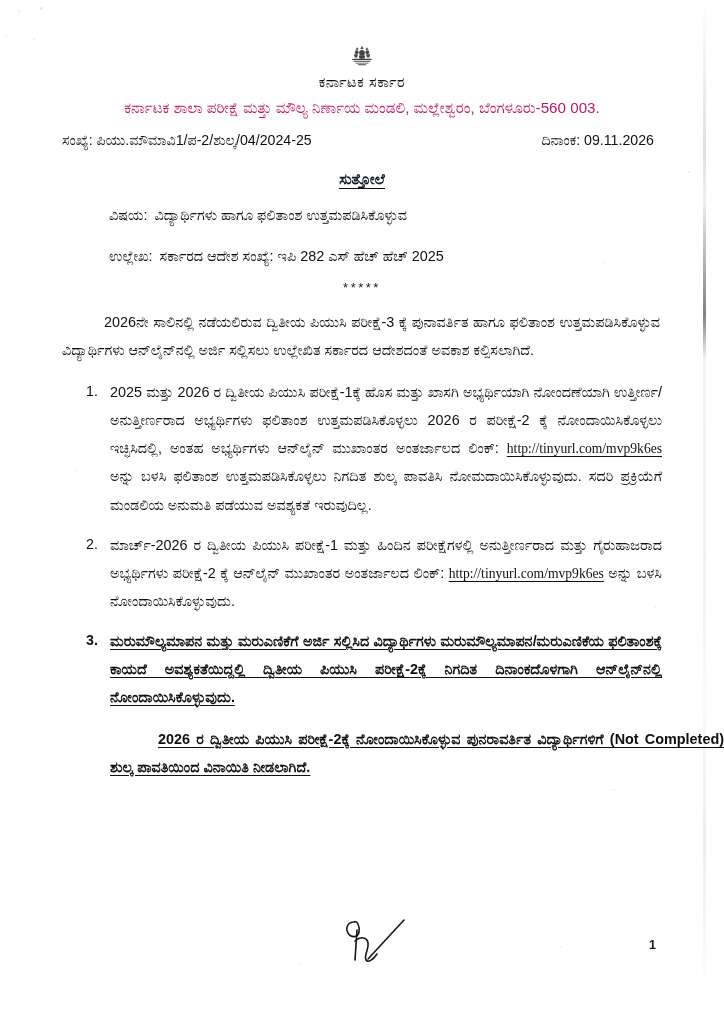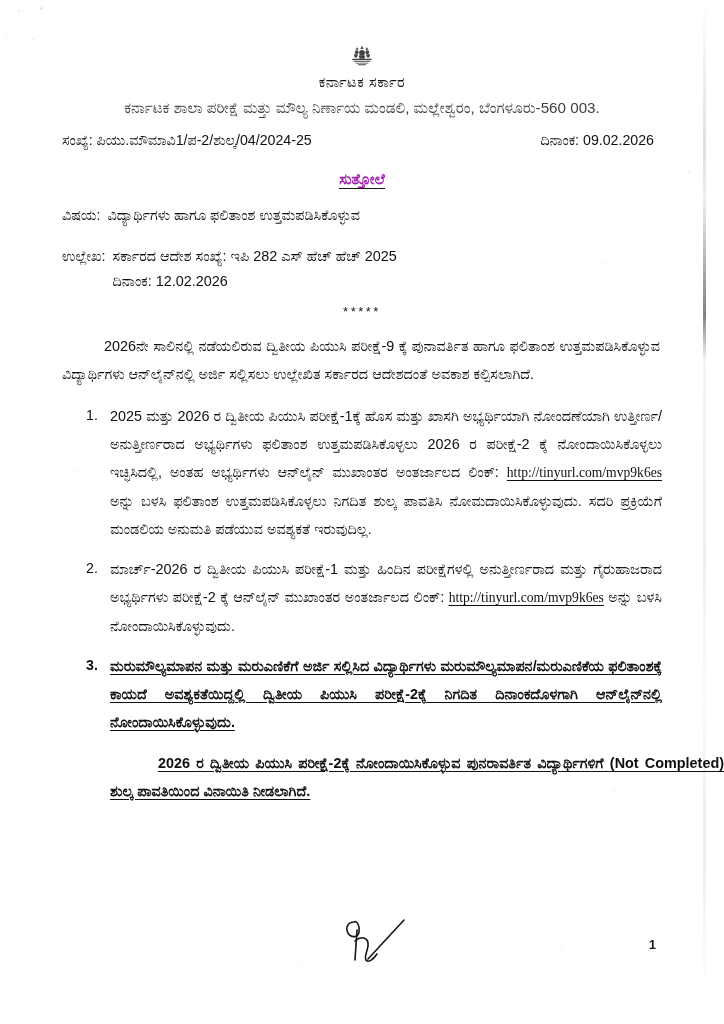--- a/index.html
+++ b/index.html
@@ -68,54 +68,54 @@
   .gov-line {
     text-align: center;
     font-size: 14.5px;
     letter-spacing: 0.6px;
     color: #13130f;
     margin-top: 2px;
   }
   .board-line {
     text-align: center;
     font-size: 15.2px;
-    color: #404040;
+    color: #be185d;
     margin-top: 8px;
     white-space: nowrap;
   }
 
   .numdate-row {
     display: flex;
     justify-content: space-between;
     align-items: baseline;
     margin-top: 15px;
     padding-left: 62px;
     padding-right: 70px;
     font-size: 14.2px;
     color: #111;
   }
 
   
   .circ-title {
     text-align: center;
     font-size: 14.6px;
     font-weight: bold;
-    color: #a21caf;
+    color: #0f172a;
     margin-top: 22px;
   }
   .circ-title span {
     border-bottom: 1.4px solid #15150f;
     padding-bottom: 1px;
   }
 
   
   .field-block {
     display: flex;
     margin-top: 16px;
-    padding-left: 62px;
+    padding-left: 109px;
     padding-right: 62px;
     font-size: 14.4px;
     color: #111;
     line-height: 1.62;
   }
   .field-block.ref { margin-top: 18px; }
   .field-label {
     flex: 0 0 auto;
     white-space: nowrap;
     padding-right: 7px;
@@ -262,45 +262,44 @@
           <rect x="22" y="50" width="20" height="2" rx="1"></rect>
         </g>
       </svg>
     </div>
 
     <div class="gov-line">ಕರ್ನಾಟಕ ಸರ್ಕಾರ</div>
     <div class="board-line">ಕರ್ನಾಟಕ ಶಾಲಾ ಪರೀಕ್ಷೆ ಮತ್ತು ಮೌಲ್ಯ ನಿರ್ಣಾಯ ಮಂಡಲಿ, ಮಲ್ಲೇಶ್ವರಂ, ಬೆಂಗಳೂರು-560 003.</div>
 
     <div class="numdate-row">
       <div>ಸಂಖ್ಯೆ: ಪಿಯು.ಮೌಮಾವಿ1/ಪ-2/ಶುಲ್ಕ/04/2024-25</div>
-      <div>ದಿನಾಂಕ: 09.02.2026</div>
+      <div>ದಿನಾಂಕ: 09.11.2026</div>
     </div>
 
     <div class="circ-title">
       <span>ಸುತ್ತೋಲೆ</span>
     </div>
 
     <div class="field-block">
       <div class="field-label">ವಿಷಯ:</div>
       <div class="field-value">
         <div>ವಿದ್ಯಾರ್ಥಿಗಳು ಹಾಗೂ ಫಲಿತಾಂಶ ಉತ್ತಮಪಡಿಸಿಕೊಳ್ಳುವ</div>
       </div>
     </div>
 
     <div class="field-block ref">
       <div class="field-label">ಉಲ್ಲೇಖ:</div>
       <div class="field-value">
         <div>ಸರ್ಕಾರದ ಆದೇಶ ಸಂಖ್ಯೆ: ಇಪಿ 282 ಎಸ್ ಹೆಚ್ ಹೆಚ್ 2025</div>
-        <div>ದಿನಾಂಕ: 12.02.2026</div>
       </div>
     </div>
 
     <div class="stars">*****</div>
 
-    <div class="body-para">2026ನೇ ಸಾಲಿನಲ್ಲಿ ನಡೆಯಲಿರುವ ದ್ವಿತೀಯ ಪಿಯುಸಿ ಪರೀಕ್ಷೆ-9 ಕ್ಕೆ ಪುನಾವರ್ತಿತ ಹಾಗೂ ಫಲಿತಾಂಶ ಉತ್ತಮಪಡಿಸಿಕೊಳ್ಳುವ ವಿದ್ಯಾರ್ಥಿಗಳು ಆನ್‌ಲೈನ್‌ನಲ್ಲಿ ಅರ್ಜಿ ಸಲ್ಲಿಸಲು ಉಲ್ಲೇಖಿತ ಸರ್ಕಾರದ ಆದೇಶದಂತೆ ಅವಕಾಶ ಕಲ್ಪಿಸಲಾಗಿದೆ.</div>
+    <div class="body-para">2026ನೇ ಸಾಲಿನಲ್ಲಿ ನಡೆಯಲಿರುವ ದ್ವಿತೀಯ ಪಿಯುಸಿ ಪರೀಕ್ಷೆ-3 ಕ್ಕೆ ಪುನಾವರ್ತಿತ ಹಾಗೂ ಫಲಿತಾಂಶ ಉತ್ತಮಪಡಿಸಿಕೊಳ್ಳುವ ವಿದ್ಯಾರ್ಥಿಗಳು ಆನ್‌ಲೈನ್‌ನಲ್ಲಿ ಅರ್ಜಿ ಸಲ್ಲಿಸಲು ಉಲ್ಲೇಖಿತ ಸರ್ಕಾರದ ಆದೇಶದಂತೆ ಅವಕಾಶ ಕಲ್ಪಿಸಲಾಗಿದೆ.</div>
 
     <ol class="items">
       <li>
         <span class="marker">1.</span><span>2025 ಮತ್ತು 2026 ರ ದ್ವಿತೀಯ ಪಿಯುಸಿ ಪರೀಕ್ಷೆ-1ಕ್ಕೆ ಹೊಸ ಮತ್ತು ಖಾಸಗಿ ಅಭ್ಯರ್ಥಿಯಾಗಿ ನೋಂದಣೆಯಾಗಿ ಉತ್ತೀರ್ಣ/ಅನುತ್ತೀರ್ಣರಾದ ಅಭ್ಯರ್ಥಿಗಳು ಫಲಿತಾಂಶ ಉತ್ತಮಪಡಿಸಿಕೊಳ್ಳಲು 2026 ರ ಪರೀಕ್ಷೆ-2 ಕ್ಕೆ ನೋಂದಾಯಿಸಿಕೊಳ್ಳಲು ಇಚ್ಛಿಸಿದಲ್ಲಿ, ಅಂತಹ ಅಭ್ಯರ್ಥಿಗಳು ಆನ್‌ಲೈನ್ ಮುಖಾಂತರ ಅಂತರ್ಜಾಲದ ಲಿಂಕ್:</span>
         <a class="tiny-link" href="#">http://tinyurl.com/mvp9k6es</a>
         <span>ಅನ್ನು ಬಳಸಿ ಫಲಿತಾಂಶ ಉತ್ತಮಪಡಿಸಿಕೊಳ್ಳಲು ನಿಗದಿತ ಶುಲ್ಕ ಪಾವತಿಸಿ ನೋಮದಾಯಿಸಿಕೊಳ್ಳುವುದು. ಸದರಿ ಪ್ರಕ್ರಿಯೆಗೆ ಮಂಡಲಿಯ ಅನುಮತಿ ಪಡೆಯುವ ಅವಶ್ಯಕತೆ ಇರುವುದಿಲ್ಲ.</span>
       </li>
       <li>
         <span class="marker">2.</span><span>ಮಾರ್ಚ್-2026 ರ ದ್ವಿತೀಯ ಪಿಯುಸಿ ಪರೀಕ್ಷೆ-1 ಮತ್ತು ಹಿಂದಿನ ಪರೀಕ್ಷೆಗಳಲ್ಲಿ ಅನುತ್ತೀರ್ಣರಾದ ಮತ್ತು ಗೈರುಹಾಜರಾದ ಅಭ್ಯರ್ಥಿಗಳು ಪರೀಕ್ಷೆ-2 ಕ್ಕೆ ಆನ್‌ಲೈನ್ ಮುಖಾಂತರ ಅಂತರ್ಜಾಲದ ಲಿಂಕ್:</span>
         <a class="tiny-link" href="#">http://tinyurl.com/mvp9k6es</a>

